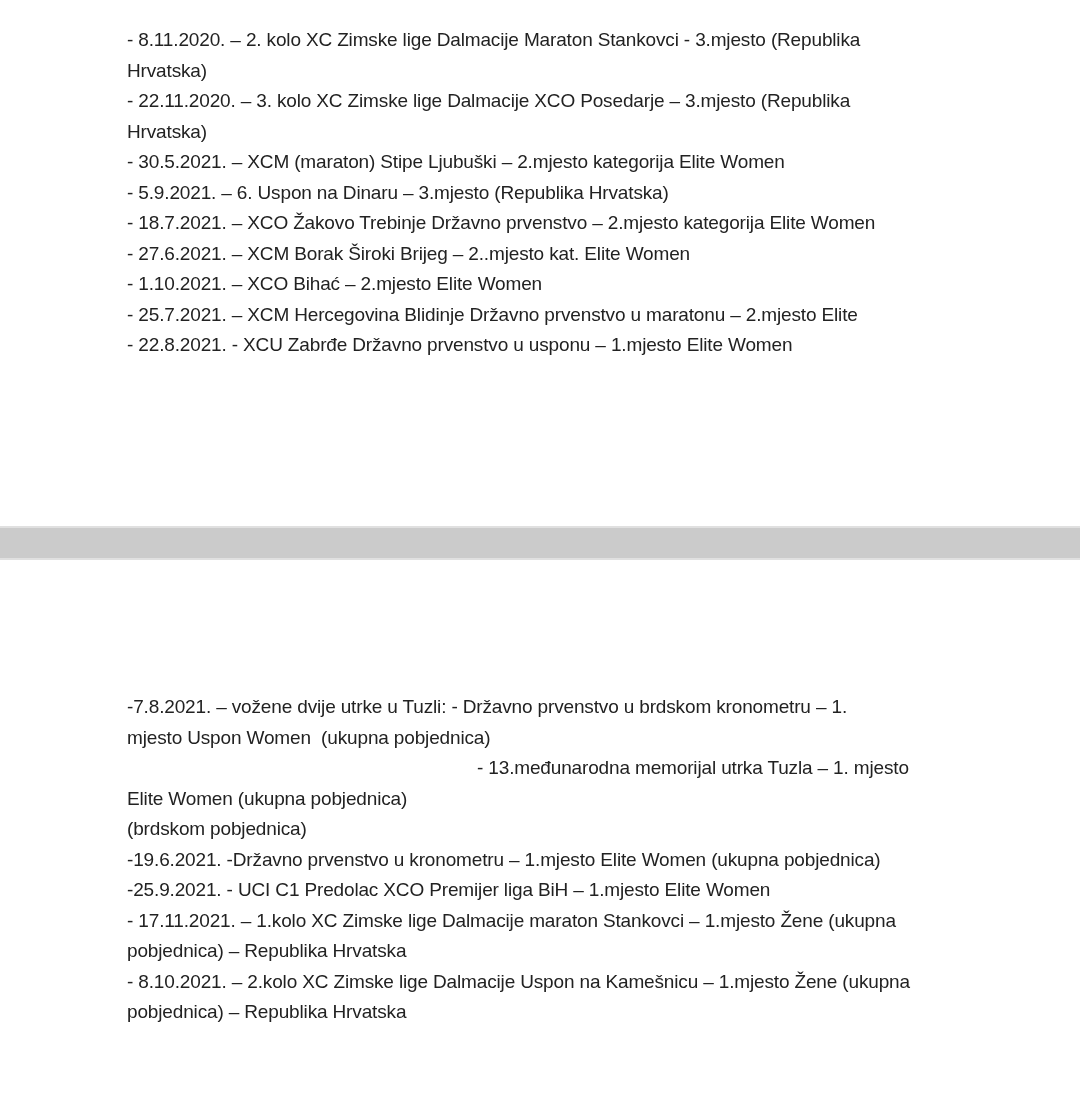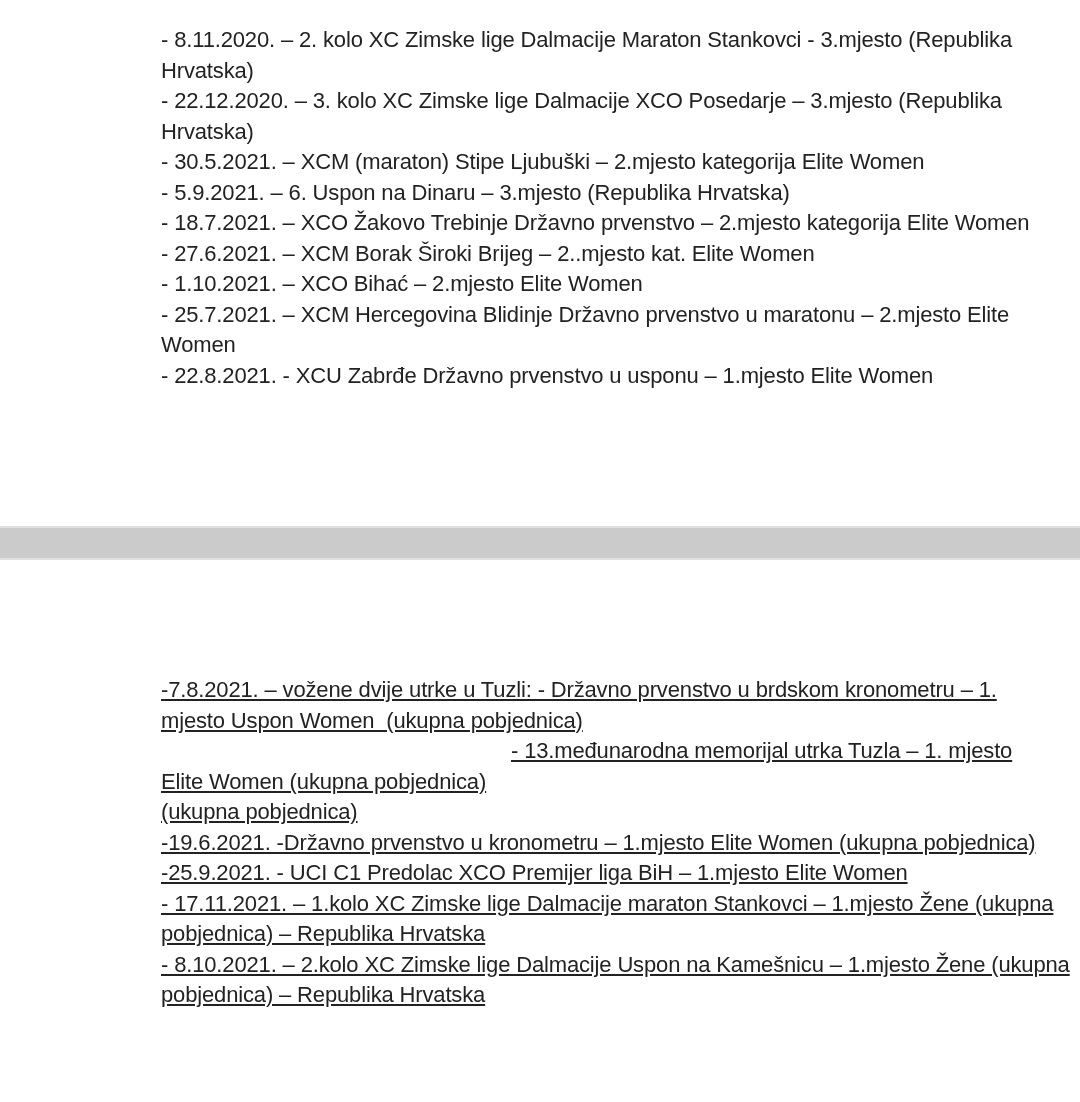--- a/index.html
+++ b/index.html
@@ -18,28 +18,27 @@
   }
   .text-block {
     position: absolute;
     left: 127px;
     right: 0;
   }
   .text-block .line {
     display: block;
     height: 30.5px;
     line-height: 30.5px;
-    font-size: 22px;
+    font-size: 19px;
     letter-spacing: -0.15px;
     white-space: pre;       
     overflow: visible;
-    margin-left: 34px;
   }
   #page1-text { top: 25px; }
-  #page2-text { top: 675px; text-decoration: underline; }
+  #page2-text { top: 692px; }
   .line.indent { padding-left: 350px; }
   .page-break-band {
     position: absolute;
     left: 0;
     top: 526px;
     width: 1080px;
     height: 30px;
     background: #cbcbcb;
     border-top: 2px solid #e0e0e0;
     border-bottom: 2px solid #e0e0e0;
@@ -47,40 +46,39 @@
   }
 </style>
 </head>
 <body>
 
 <div class="screen">
 
   <div class="text-block" id="page1-text">
     <div class="line">- 8.11.2020. – 2. kolo XC Zimske lige Dalmacije Maraton Stankovci - 3.mjesto (Republika</div>
     <div class="line">Hrvatska)</div>
-    <div class="line">- 22.12.2020. – 3. kolo XC Zimske lige Dalmacije XCO Posedarje – 3.mjesto (Republika</div>
+    <div class="line">- 22.11.2020. – 3. kolo XC Zimske lige Dalmacije XCO Posedarje – 3.mjesto (Republika</div>
     <div class="line">Hrvatska)</div>
     <div class="line">- 30.5.2021. – XCM (maraton) Stipe Ljubuški – 2.mjesto kategorija Elite Women</div>
     <div class="line">- 5.9.2021. – 6. Uspon na Dinaru – 3.mjesto (Republika Hrvatska)</div>
     <div class="line">- 18.7.2021. – XCO Žakovo Trebinje Državno prvenstvo – 2.mjesto kategorija Elite Women</div>
     <div class="line">- 27.6.2021. – XCM Borak Široki Brijeg – 2..mjesto kat. Elite Women</div>
     <div class="line">- 1.10.2021. – XCO Bihać – 2.mjesto Elite Women</div>
     <div class="line">- 25.7.2021. – XCM Hercegovina Blidinje Državno prvenstvo u maratonu – 2.mjesto Elite</div>
-    <div class="line">Women</div>
     <div class="line">- 22.8.2021. - XCU Zabrđe Državno prvenstvo u usponu – 1.mjesto Elite Women</div>
   </div>
 
   <div class="page-break-band"></div>
 
   <div class="text-block" id="page2-text">
     <div class="line">-7.8.2021. – vožene dvije utrke u Tuzli: - Državno prvenstvo u brdskom kronometru – 1.</div>
     <div class="line">mjesto Uspon Women  (ukupna pobjednica)</div>
     <div class="line indent">- 13.međunarodna memorijal utrka Tuzla – 1. mjesto</div>
     <div class="line">Elite Women (ukupna pobjednica)</div>
-    <div class="line">(ukupna pobjednica)</div>
+    <div class="line">(brdskom pobjednica)</div>
     <div class="line">-19.6.2021. -Državno prvenstvo u kronometru – 1.mjesto Elite Women (ukupna pobjednica)</div>
     <div class="line">-25.9.2021. - UCI C1 Predolac XCO Premijer liga BiH – 1.mjesto Elite Women</div>
     <div class="line">- 17.11.2021. – 1.kolo XC Zimske lige Dalmacije maraton Stankovci – 1.mjesto Žene (ukupna</div>
     <div class="line">pobjednica) – Republika Hrvatska</div>
     <div class="line">- 8.10.2021. – 2.kolo XC Zimske lige Dalmacije Uspon na Kamešnicu – 1.mjesto Žene (ukupna</div>
     <div class="line">pobjednica) – Republika Hrvatska</div>
   </div>
 
 </div>
 

